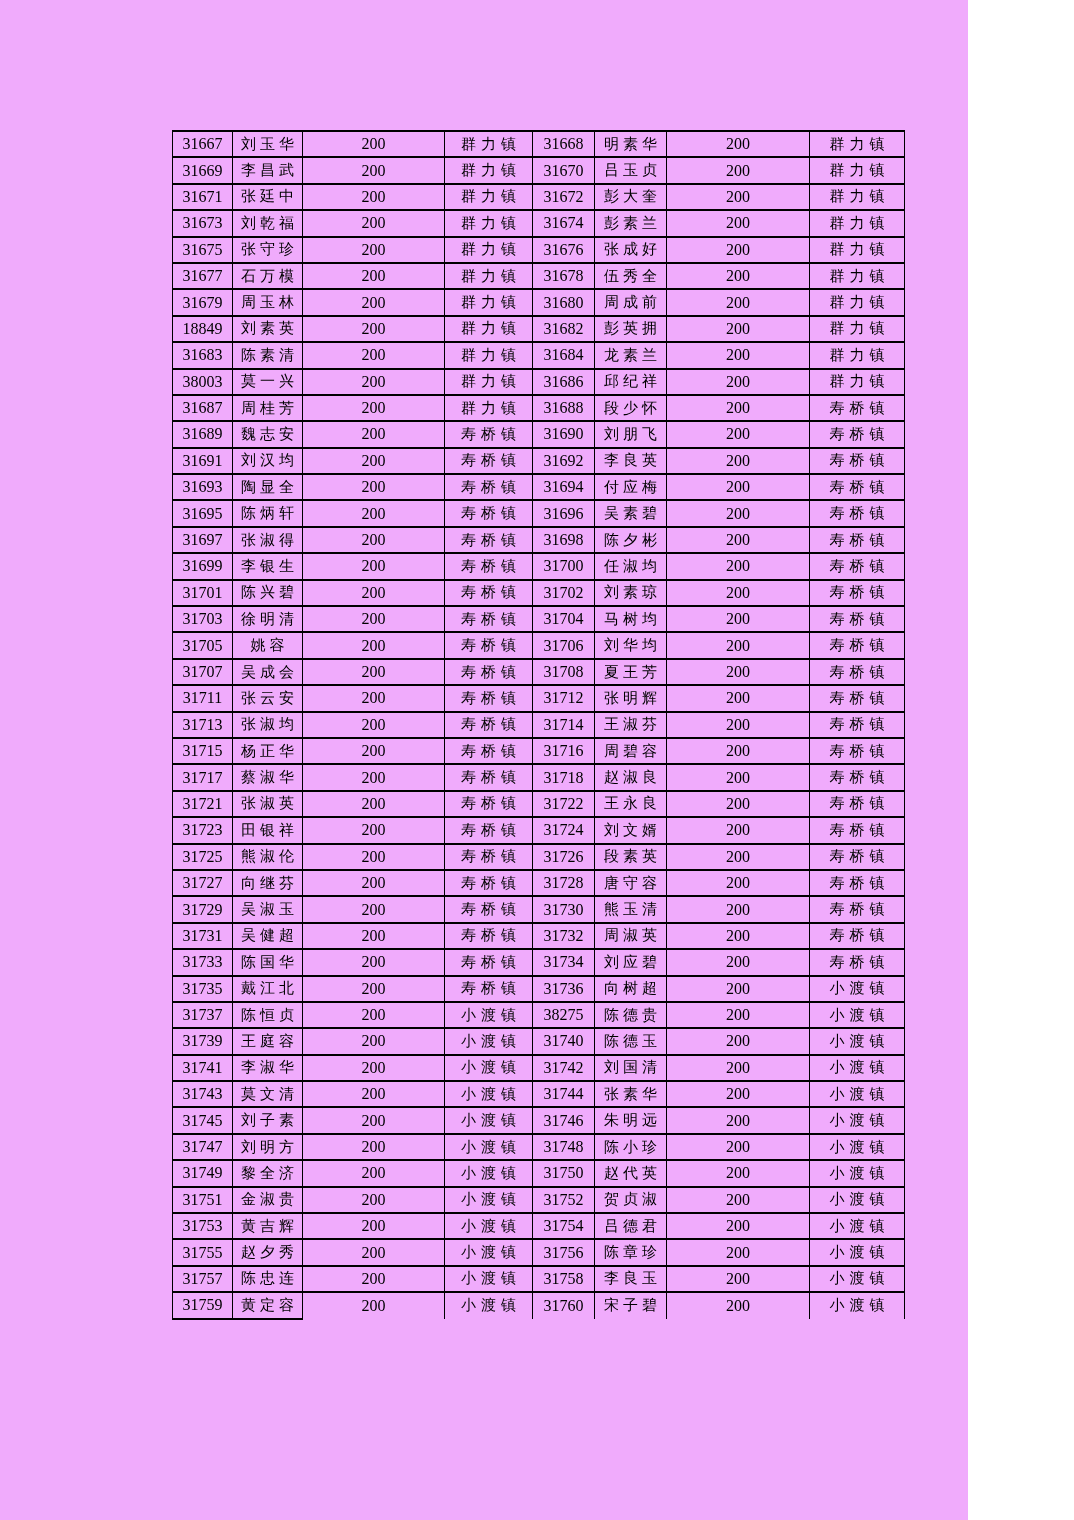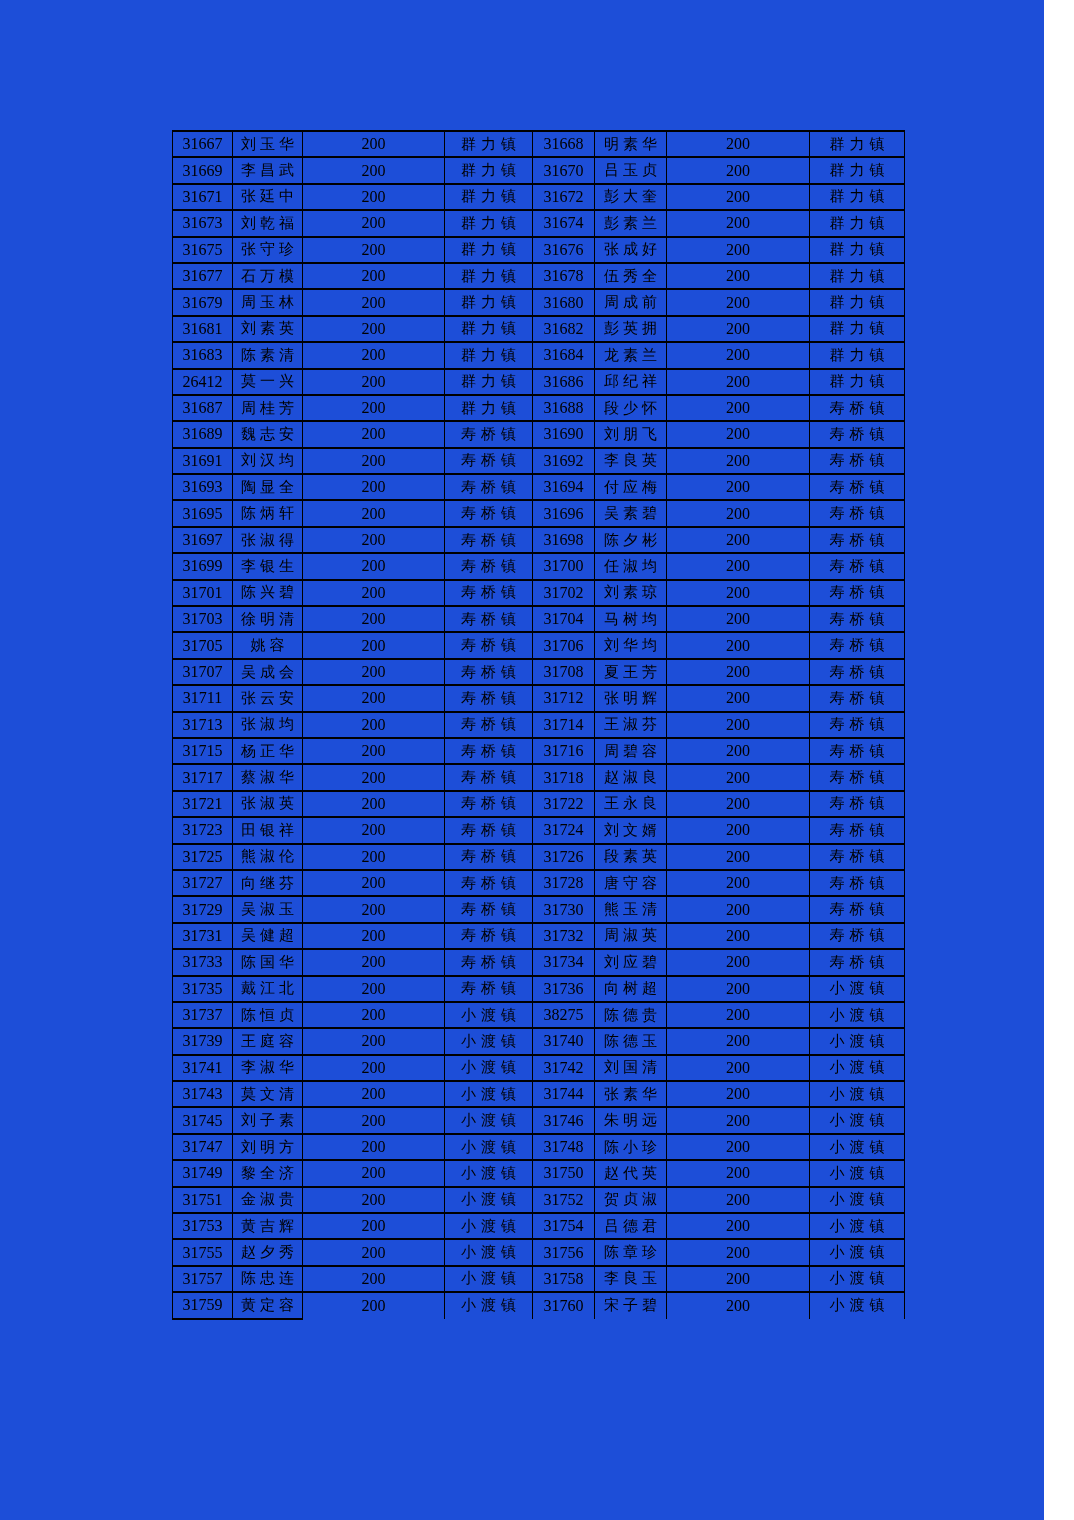--- a/index.html
+++ b/index.html
@@ -2,23 +2,23 @@
 <html><head>
 <meta charset="utf-8">
 <style>
   html, body {
     margin: 0;
     padding: 0;
     background: #ffffff;
   }
   .page {
     position: relative;
-    width: 1044px;
+    width: 968px;
     height: 1520px;
-    background: #1d4ed8;
+    background: #f0abfc;
     font-family: "Liberation Serif", "DejaVu Serif", serif;
     color: #000000;
     overflow: hidden;
   }
   table.roster {
     position: absolute;
     left: 172px;
     top: 130px;
     border-collapse: collapse;
     table-layout: fixed;
@@ -144,41 +144,41 @@
           <td class="id">31679</td>
           <td class="name">周玉林</td>
           <td class="amount">200</td>
           <td class="town">群力镇</td>
           <td class="id">31680</td>
           <td class="name">周成前</td>
           <td class="amount">200</td>
           <td class="town">群力镇</td>
         </tr>
         <tr>
-          <td class="id">31681</td>
+          <td class="id">18849</td>
           <td class="name">刘素英</td>
           <td class="amount">200</td>
           <td class="town">群力镇</td>
           <td class="id">31682</td>
           <td class="name">彭英拥</td>
           <td class="amount">200</td>
           <td class="town">群力镇</td>
         </tr>
         <tr>
           <td class="id">31683</td>
           <td class="name">陈素清</td>
           <td class="amount">200</td>
           <td class="town">群力镇</td>
           <td class="id">31684</td>
           <td class="name">龙素兰</td>
           <td class="amount">200</td>
           <td class="town">群力镇</td>
         </tr>
         <tr>
-          <td class="id">26412</td>
+          <td class="id">38003</td>
           <td class="name">莫一兴</td>
           <td class="amount">200</td>
           <td class="town">群力镇</td>
           <td class="id">31686</td>
           <td class="name">邱纪祥</td>
           <td class="amount">200</td>
           <td class="town">群力镇</td>
         </tr>
         <tr>
           <td class="id">31687</td>

